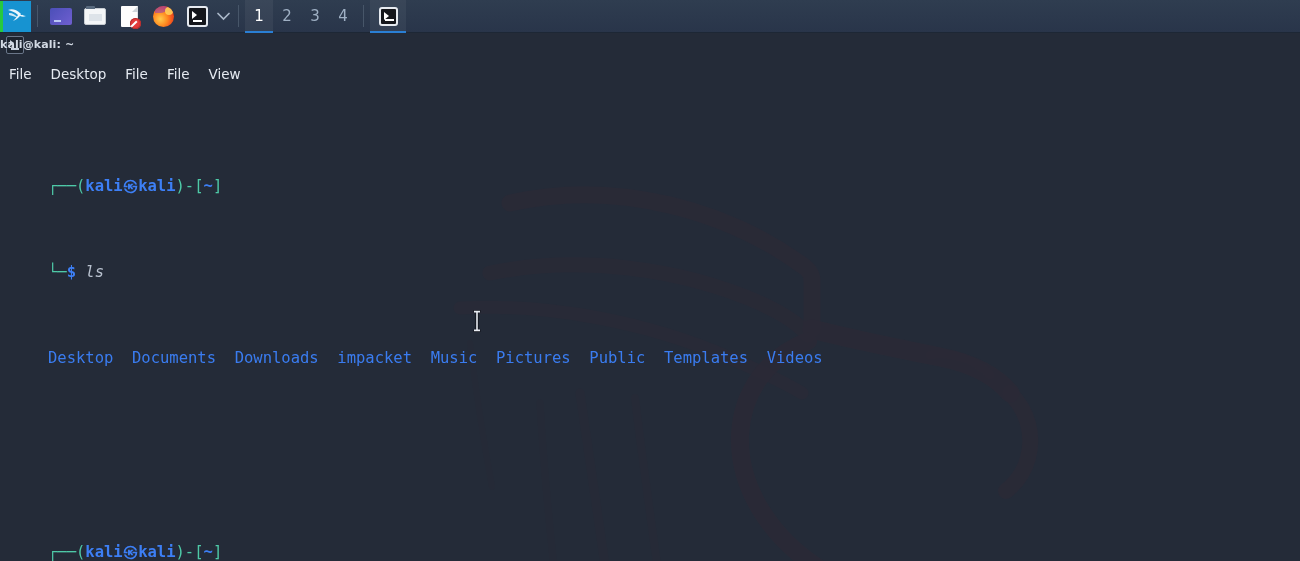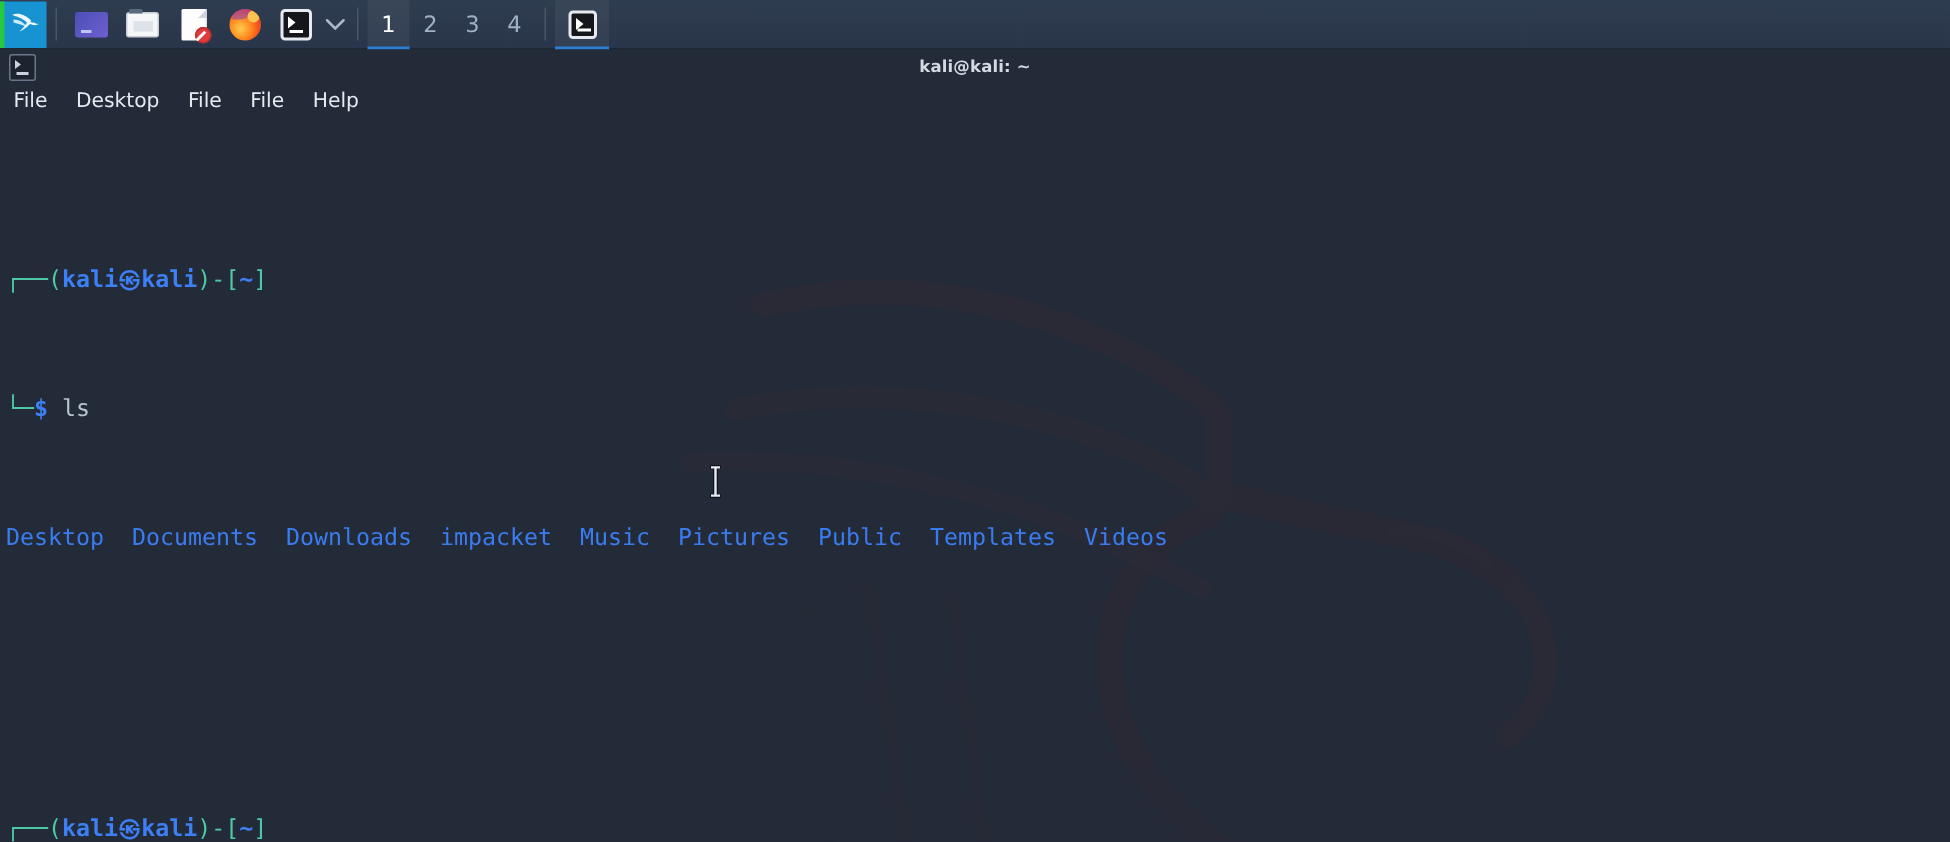--- a/index.html
+++ b/index.html
@@ -240,60 +240,59 @@
     border-bottom:3px solid transparent;
     border-left:4px solid #c9d2de;
   }
   #win-icon .ul {
     position:absolute; bottom:3px; left:4px;
     width:8px; height:2px; background:#c9d2de;
   }
   #win-title {
     position: absolute;
     left: 0; right: 0; top: 5px;
-    text-align: center;
     color: #d3dae4;
     font-size: 11px;
     font-weight: bold;
     font-family: "DejaVu Sans", sans-serif;
     letter-spacing: .1px;
   }
 
   #menubar {
     position: relative;
     height: 23px;
     padding-left: 9px;
     display: flex;
-    align-items: flex-start;
+    align-items: flex-end;
     gap: 19px;
   }
   #menubar .mi {
     color: #e5eaf1;
     font-size: 13.5px;
     font-family: "DejaVu Sans", sans-serif;
     cursor: default;
     white-space: nowrap;
   }
 
   
   #termtext {
     position: relative;
     padding: 8px 0 0 4px;
     font-family: "DejaVu Sans Mono", monospace;
     font-size: 15.5px;
     line-height: 21.5px;
     color: #d8dee9;
     white-space: pre;
   }
-  .line { white-space: pre; height: 21.5px; }
+  .line { white-space: pre; height: 21.5px; margin-left: 44px; }
   .c-green { color: #4ec9a7; }
   .c-blue  { color: #3d7ff5; font-weight: bold; }
   .c-dirblue { color: #3a7cf0; font-weight: normal; }
   .c-white { color: #dfe5ee; }
-  .c-gray  { color: #b9c2cf; }
+  .c-gray  { color: #b9c2cf; font-style: italic; }
 
   
   #mouse {
     position: absolute;
     left: 472px;
     top: 277px;
     width: 10px;
     height: 22px;
     pointer-events: none;
   }
@@ -391,21 +390,21 @@
         <i class="ul"></i>
     </div>
     <div id="win-title">kali@kali: ~</div>
   </div>
 
   <div id="menubar">
     <div class="mi">File</div>
     <div class="mi">Desktop</div>
     <div class="mi">File</div>
     <div class="mi">File</div>
-    <div class="mi">Help</div>
+    <div class="mi">View</div>
   </div>
 
   <div id="termtext">
 
     
     <div class="line"><span class="c-green">┌──</span><span class="c-green">(</span><span class="c-blue">kali</span><span class="c-blue">㉿</span><span class="c-blue">kali</span><span class="c-green">)</span><span class="c-green">-</span><span class="c-green">[</span><span class="c-blue">~</span><span class="c-green">]</span></div>
 
     <div class="line"><span class="c-green">└─</span><span class="c-blue">$</span><span class="c-white"> </span><span class="c-gray">ls</span></div>
 
     <div class="line"><span class="c-dirblue">Desktop</span><span>  </span><span class="c-dirblue">Documents</span><span>  </span><span class="c-dirblue">Downloads</span><span>  </span><span class="c-dirblue">impacket</span><span>  </span><span class="c-dirblue">Music</span><span>  </span><span class="c-dirblue">Pictures</span><span>  </span><span class="c-dirblue">Public</span><span>  </span><span class="c-dirblue">Templates</span><span>  </span><span class="c-dirblue">Videos</span></div>

